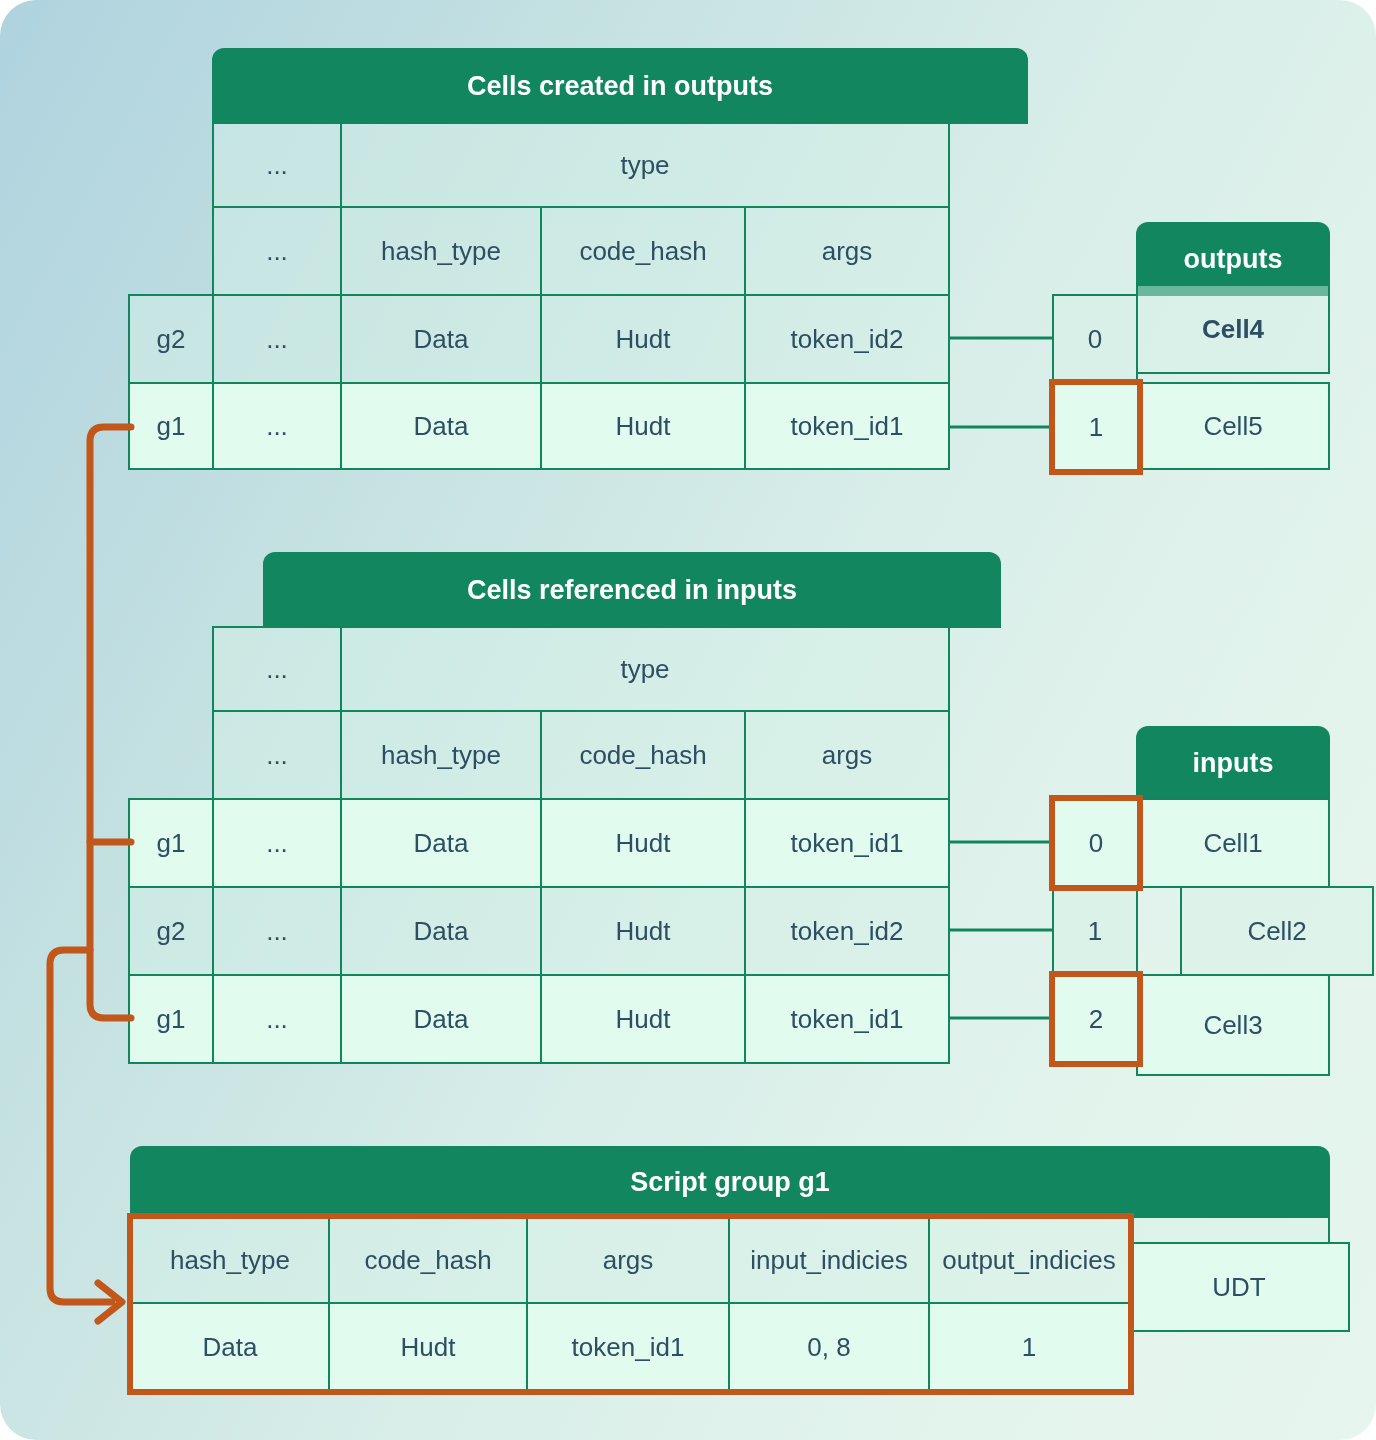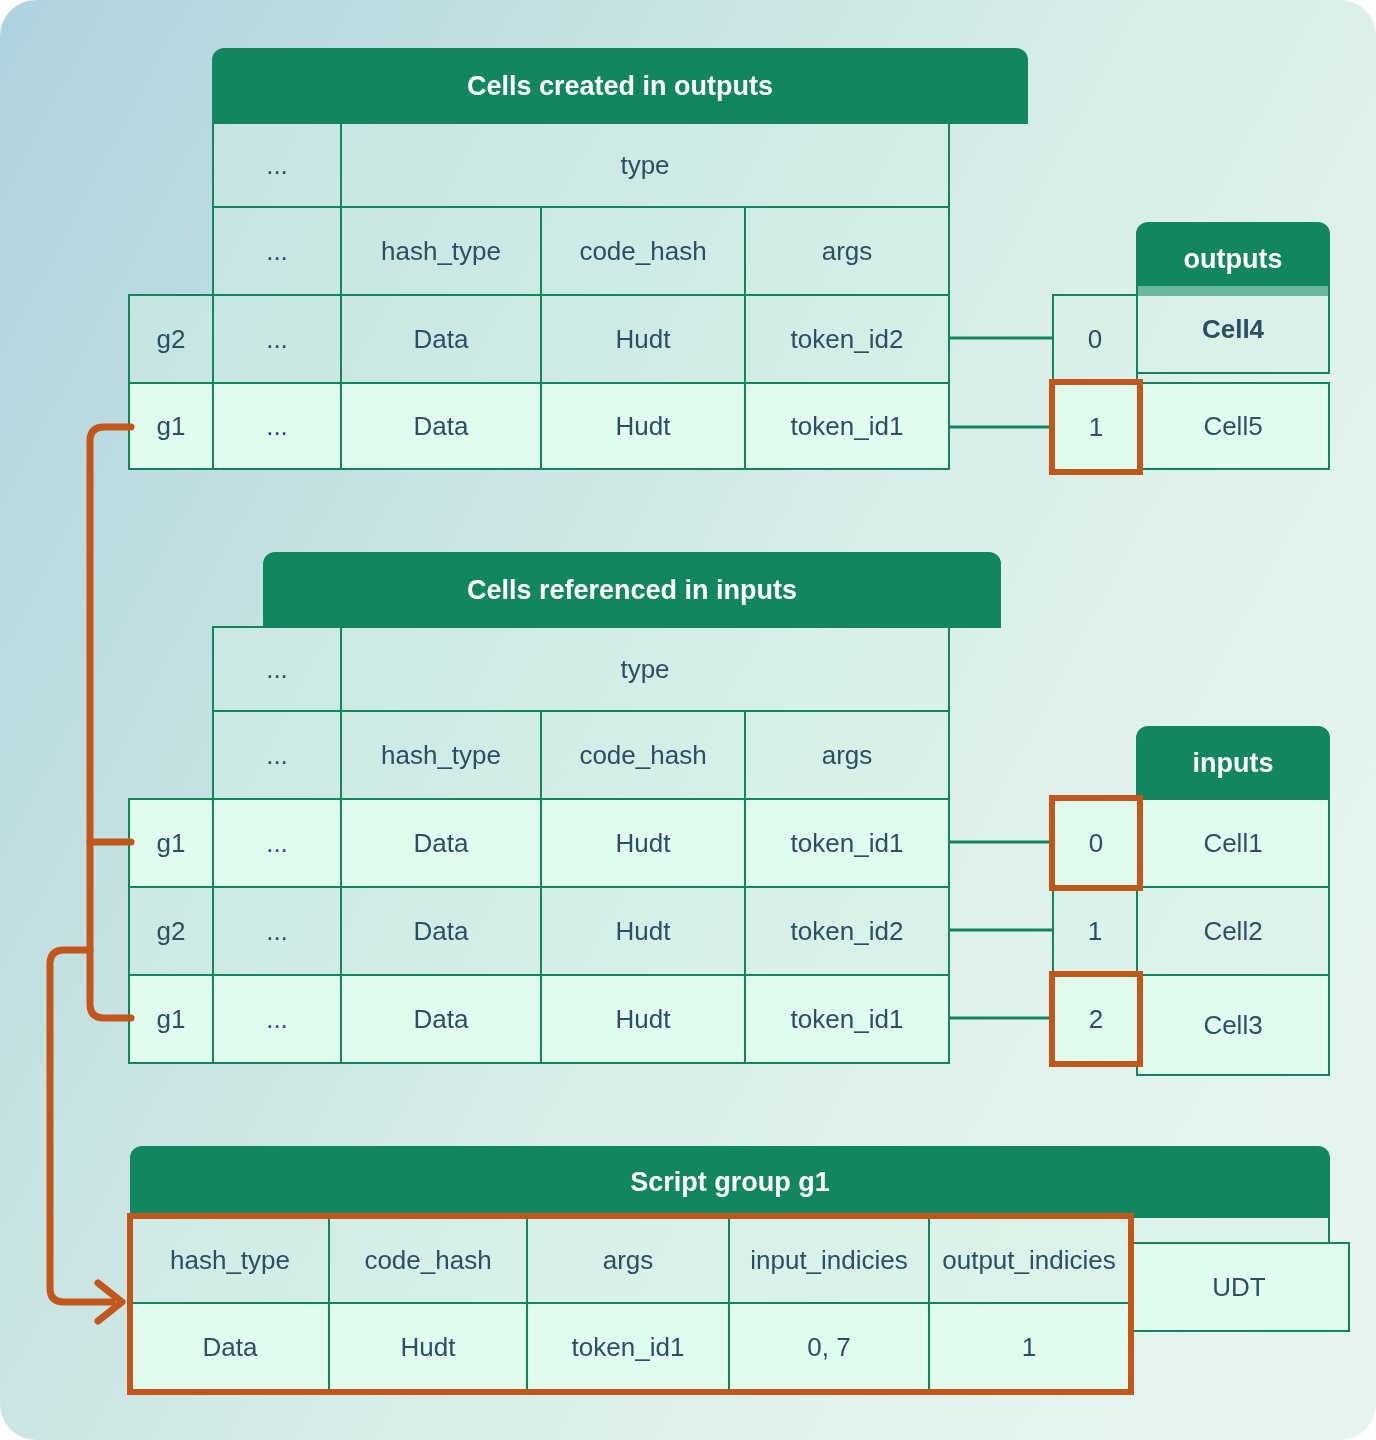--- a/index.html
+++ b/index.html
@@ -88,34 +88,34 @@
   <div class="c bright" style="left:128px;top:974px;width:86px;height:90px;">g1</div>
   <div class="c bright" style="left:212px;top:974px;width:130px;height:90px;">...</div>
   <div class="c bright" style="left:340px;top:974px;width:202px;height:90px;">Data</div>
   <div class="c bright" style="left:540px;top:974px;width:206px;height:90px;">Hudt</div>
   <div class="c bright" style="left:744px;top:974px;width:206px;height:90px;">token_id1</div>
 
   <div class="c hdr" style="left:1136px;top:726px;width:194px;height:74px;">inputs</div>
   <div class="c bright hl" style="left:1049px;top:795px;width:94px;height:96px;">0</div>
   <div class="c bright" style="left:1136px;top:798px;width:194px;height:90px;">Cell1</div>
   <div class="c dull" style="left:1052px;top:886px;width:86px;height:90px;">1</div>
-  <div class="c dull" style="left:1136px;top:886px;width:194px;height:90px;">Cell2</div>
+  <div class="c dull" style="left:1180px;top:886px;width:194px;height:90px;">Cell2</div>
   <div class="c bright hl" style="left:1049px;top:971px;width:94px;height:96px;">2</div>
   <div class="c bright" style="left:1136px;top:974px;width:194px;height:102px;">Cell3</div>
 
   <div class="c hdr" style="left:130px;top:1146px;width:1200px;height:72px;">Script group g1</div>
   <div class="c dull" style="left:130px;top:1216px;width:200px;height:88px;">hash_type</div>
   <div class="c dull" style="left:328px;top:1216px;width:200px;height:88px;">code_hash</div>
   <div class="c dull" style="left:526px;top:1216px;width:204px;height:88px;">args</div>
   <div class="c dull" style="left:928px;top:1216px;width:202px;height:88px;">output_indicies</div>
   <div class="c dull" style="left:728px;top:1216px;width:202px;height:88px;">input_indicies</div>
   <div class="c dull" style="left:1128px;top:1216px;width:202px;height:88px;">code</div>
 
   <div class="c bright" style="left:130px;top:1302px;width:200px;height:90px;">Data</div>
   <div class="c bright" style="left:328px;top:1302px;width:200px;height:90px;">Hudt</div>
   <div class="c bright" style="left:526px;top:1302px;width:204px;height:90px;">token_id1</div>
-  <div class="c bright" style="left:728px;top:1302px;width:202px;height:90px;">0, 7</div>
+  <div class="c bright" style="left:728px;top:1302px;width:202px;height:90px;">0, 8</div>
   <div class="c bright" style="left:928px;top:1302px;width:202px;height:90px;">1</div>
   <div class="c bright" style="left:1128px;top:1242px;width:222px;height:90px;">UDT</div>
 
   <div style="position:absolute;box-sizing:border-box;left:127px;top:1213px;width:1007px;height:182px;
               border:6px solid #c2571c;z-index:6;pointer-events:none;"></div>
 </div>
 
 </body></html>

